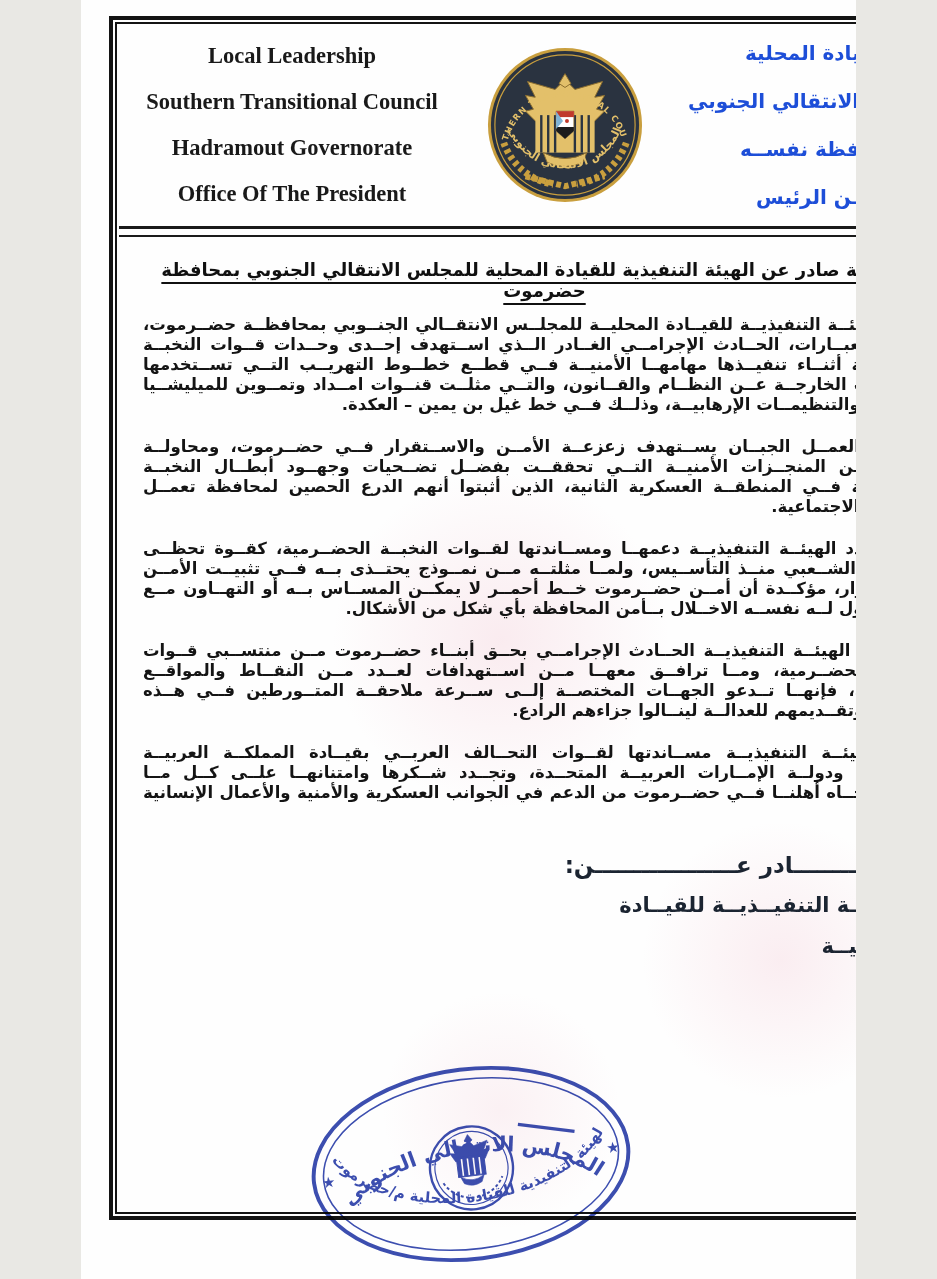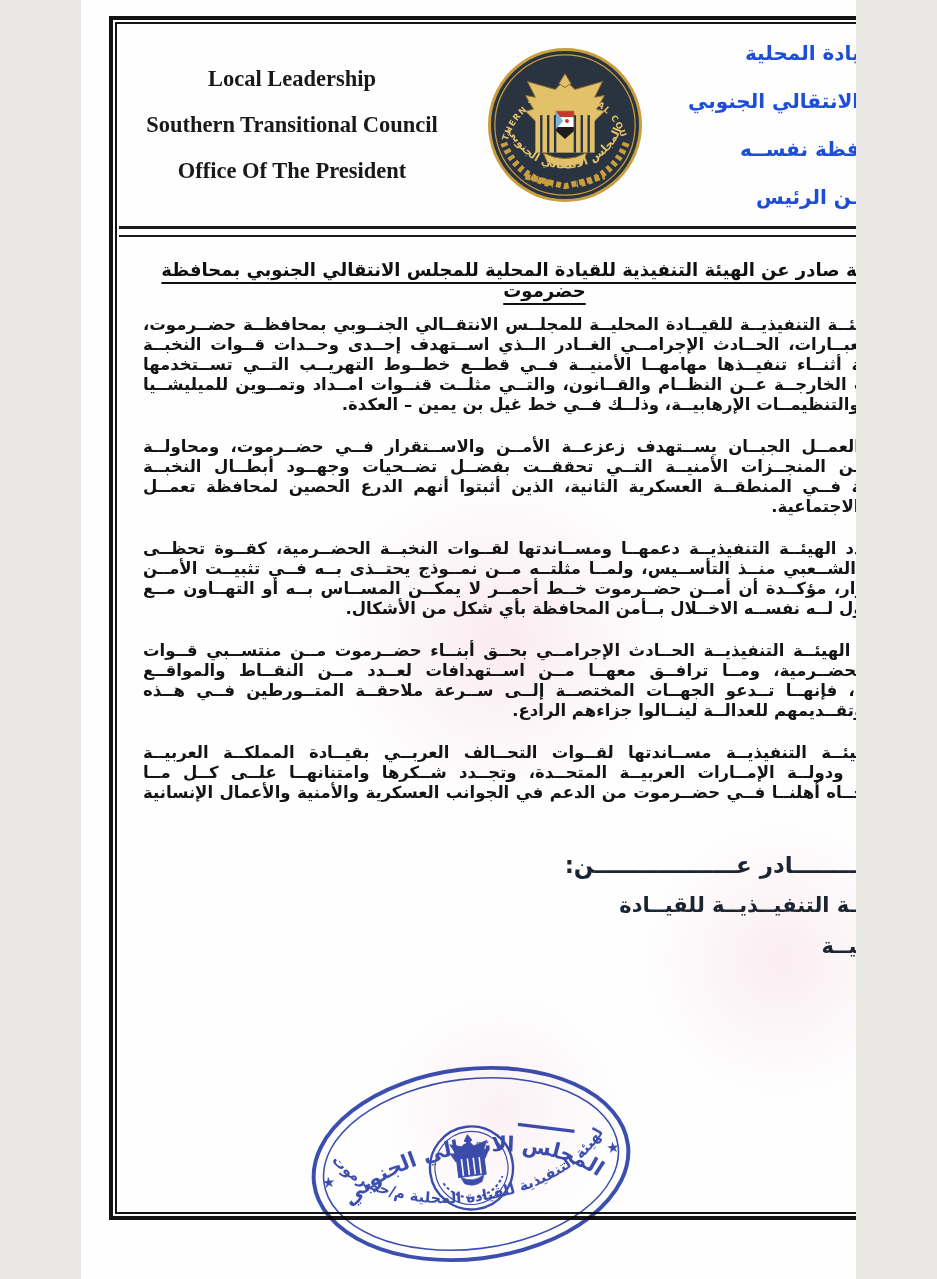--- a/index.html
+++ b/index.html
@@ -63,20 +63,21 @@
   <div class="frame">
     <div class="frame-inner"></div>
   </div>
 
   <div class="content">
 
     <div class="header">
       <div class="hdr-en">
         <div>Local Leadership</div>
         <div>Southern Transitional Council</div>
+        <div>Hadramout Governorate</div>
         <div>Office Of The President</div>
       </div>
 
       <div class="hdr-logo" ,="">
         <svg class="logo-svg" width="158" height="158" viewBox="-80 -80 160 160">
           <circle cx="0" cy="0" r="78" fill="#c99f3e"></circle>
           <circle cx="0" cy="0" r="75" fill="#2a3340"></circle>
           <circle cx="0" cy="0" r="71" fill="none" stroke="#c99f3e" stroke-width="1.2"></circle>
           <defs>
             <path id="arcTop" d="M -58,16 A 60 60 0 0 1 58,16"></path>

